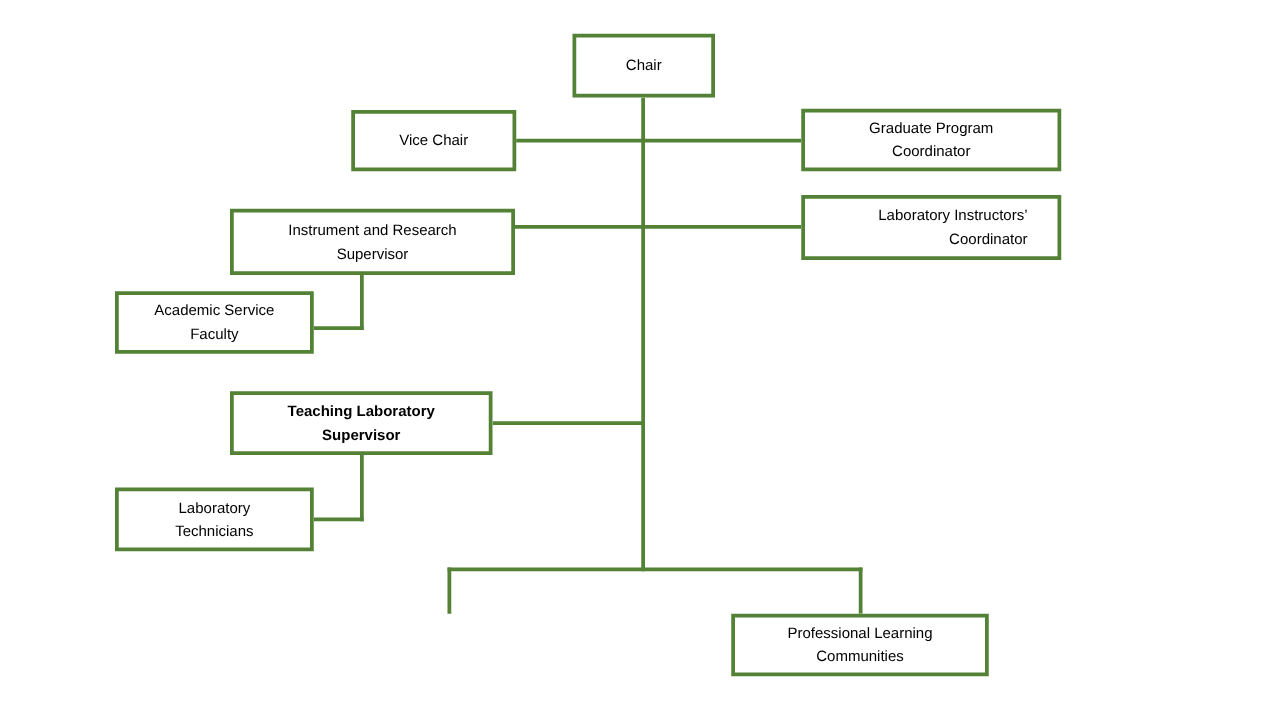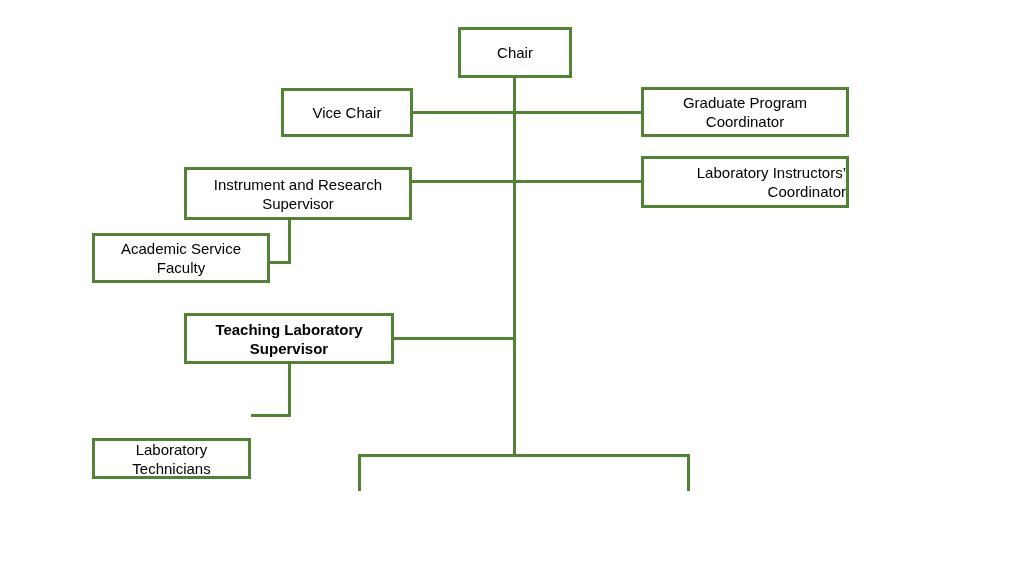--- a/index.html
+++ b/index.html
@@ -17,24 +17,24 @@
   }
   .node {
     position: absolute;
     box-sizing: border-box;
     border: 3px solid #538135;
     background: #ffffff;
     display: flex;
     align-items: center;
     justify-content: center;
     text-align: center;
-    font-size: 15px;
+    font-size: 12px;
     line-height: 19px;
     color: #000000;
-    padding: 2px 0;
+    padding: 2px 24px;
     z-index: 2;
   }
   .line {
     position: absolute;
     background: #538135;
     z-index: 1;
   }
 </style>
 </head>
 <body>
@@ -74,27 +74,30 @@
   </div>
 
   <div class="node" style="left:184px; top:167px; width:228px; height:53px;">
     <span>Instrument and Research Supervisor</span>
   </div>
 
   <div class="node" style="left:641px; top:156px; width:208px; height:52px;text-align:right;">
     <span>Laboratory Instructors’ Coordinator</span>
   </div>
 
-  <div class="node" style="left:92px; top:233px; width:178px; height:50px;align-items:center;">
+  <div class="node" style="left:92px; top:233px; width:159px; height:50px;align-items:center;">
     <span>Academic Service Faculty</span>
   </div>
 
   <div class="node" style="left:184px; top:313px; width:210px; height:51px;font-weight:bold;">
     <span>Teaching Laboratory Supervisor</span>
   </div>
 
-  <div class="node" style="left:92px; top:390px; width:159px; height:41px;margin-top:48px;">
+  <div class="node" style="left:92px; top:390px; width:159px; height:51px;">
     <span>Laboratory Technicians</span>
   </div>
 
 
+  <div class="node" style="left:585px; top:491px; width:206px; height:50px;">
+    <span>Professional Learning Communities</span>
+  </div>
 
 </div>
 
 </body></html>

